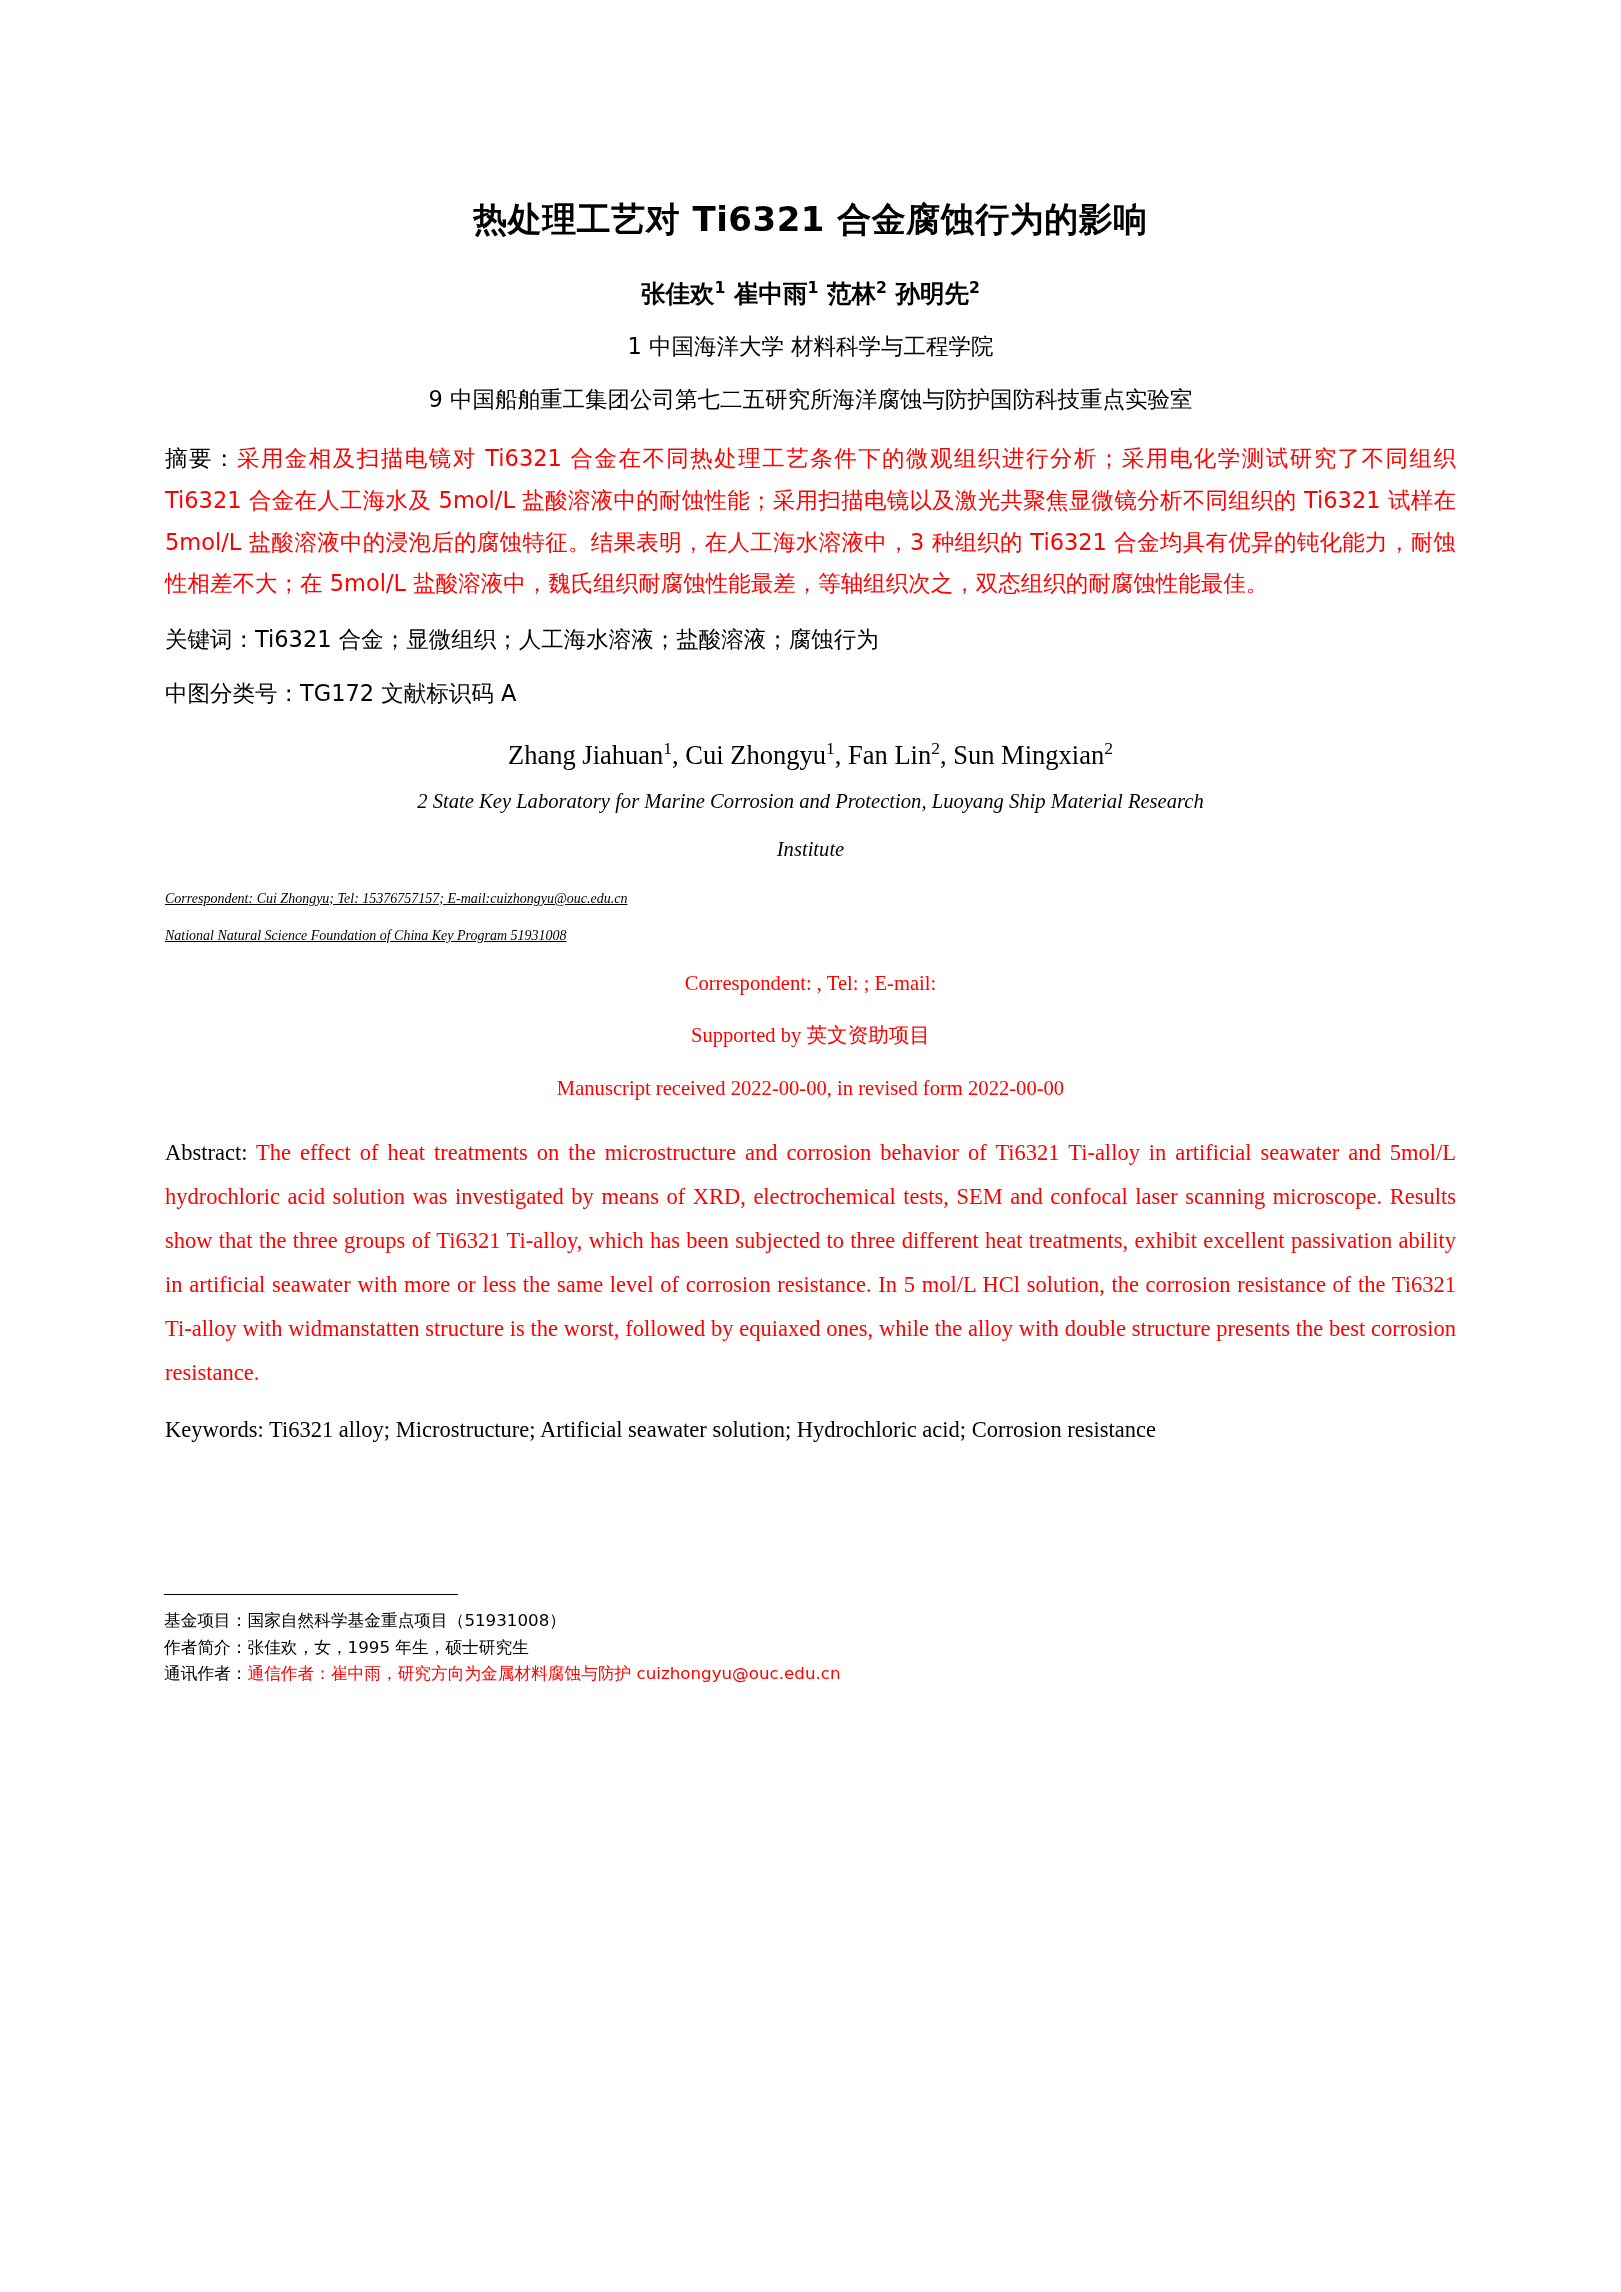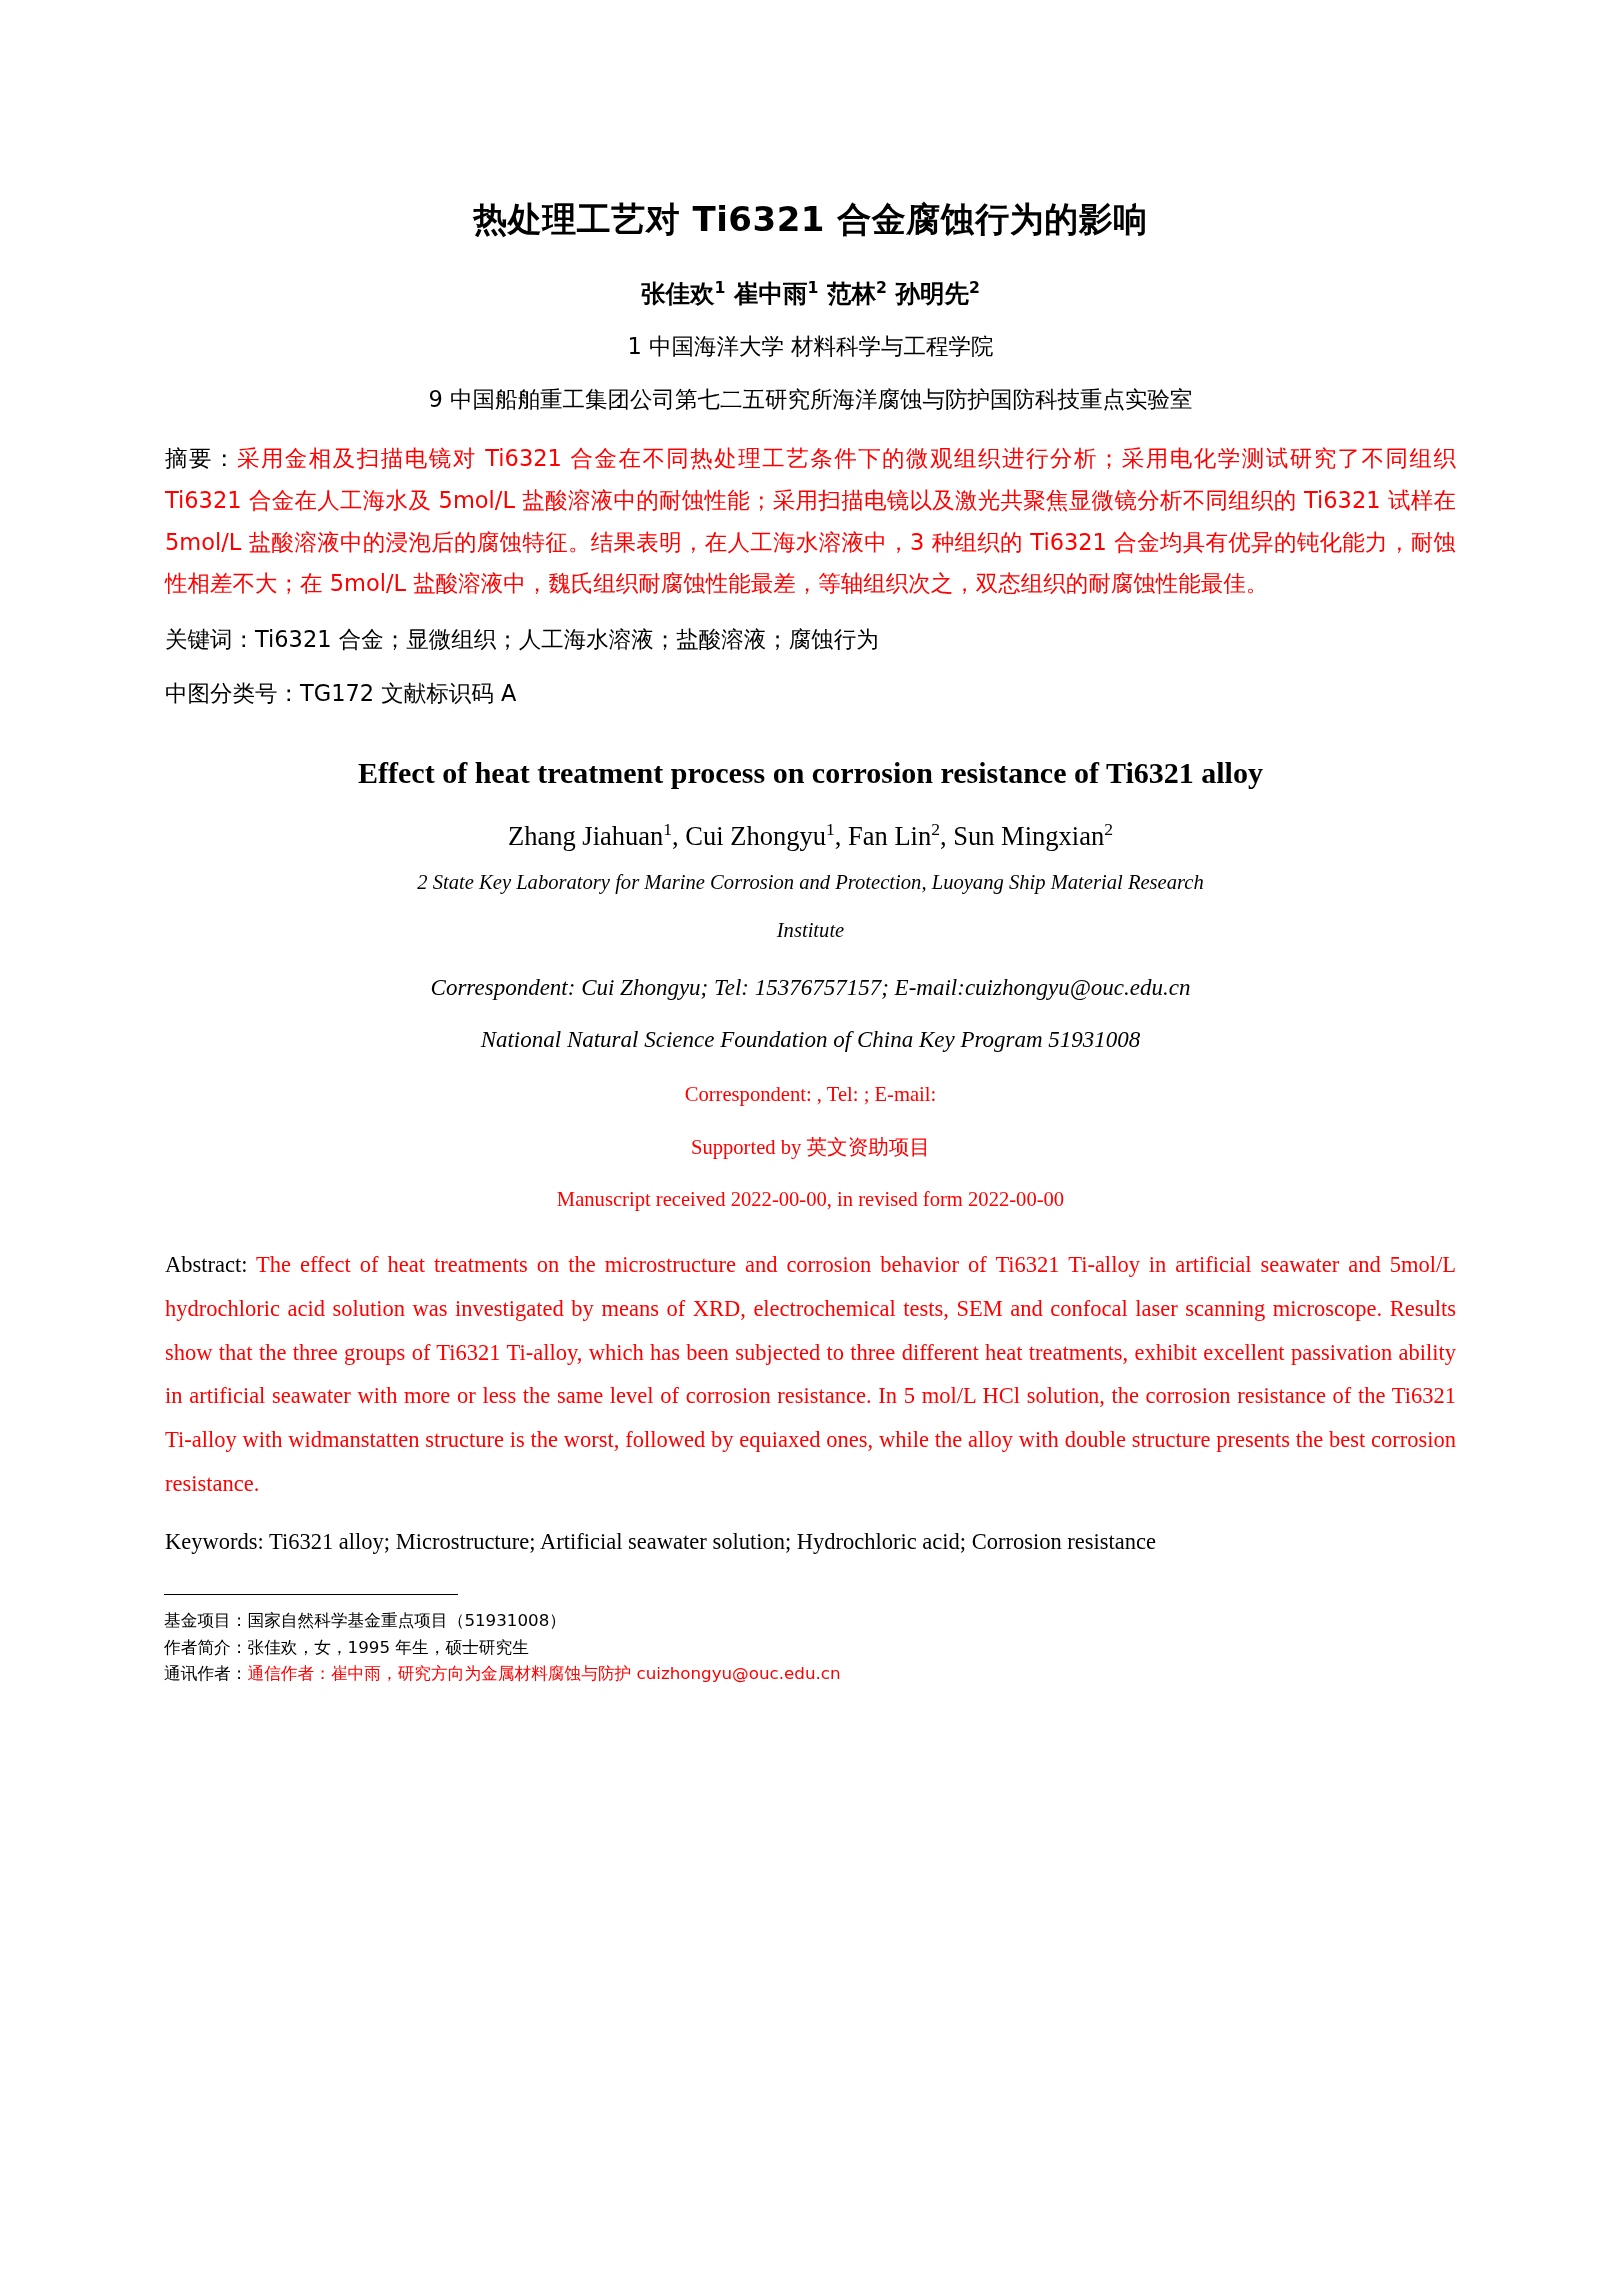--- a/index.html
+++ b/index.html
@@ -85,25 +85,26 @@
     text-align: center;
     font-size: 20.6px;
     font-style: italic;
     margin-top: 21.6px;
     line-height: 1.75;
   }
   .affil-en.tight {
     margin-top: 12px;
   }
   .corr-en {
-    text-align: center;
-    font-size: 23px;
+    text-align: left;
+    font-size: 14px;
     font-style: italic;
     margin-top: 19.6px;
     line-height: 1.7;
+    text-decoration: underline;
   }
   .red-italic {
     text-align: center;
     font-size: 20.6px;
     color: #ff0000;
     margin-top: 17.6px;
     line-height: 1.7;
   }
   .abstract-en {
     margin-top: 25.5px;
@@ -155,21 +156,20 @@
   <div class="affil-cn">1 中国海洋大学 材料科学与工程学院</div>
   <div class="affil-cn">9 中国船舶重工集团公司第七二五研究所海洋腐蚀与防护国防科技重点实验室</div>
 
   <div class="abstract-cn">
     <span class="lbl">摘要：</span><span class="body">采用金相及扫描电镜对 Ti6321 合金在不同热处理工艺条件下的微观组织进行分析；采用电化学测试研究了不同组织 Ti6321 合金在人工海水及 5mol/L 盐酸溶液中的耐蚀性能；采用扫描电镜以及激光共聚焦显微镜分析不同组织的 Ti6321 试样在 5mol/L 盐酸溶液中的浸泡后的腐蚀特征。结果表明，在人工海水溶液中，3 种组织的 Ti6321 合金均具有优异的钝化能力，耐蚀性相差不大；在 5mol/L 盐酸溶液中，魏氏组织耐腐蚀性能最差，等轴组织次之，双态组织的耐腐蚀性能最佳。</span>
   </div>
 
   <div class="keywords-cn">关键词：Ti6321 合金；显微组织；人工海水溶液；盐酸溶液；腐蚀行为</div>
   <div class="class-cn">中图分类号：TG172    文献标识码 A</div>
 
-  <h2 class="en-title">Effect of heat treatment process on corrosion resistance of Ti6321 alloy</h2>
 
   <div class="authors-en">
     <span>Zhang Jiahuan</span><sup>1</sup>,
     <span>Cui Zhongyu</span><sup>1</sup>,
     <span>Fan Lin</span><sup>2</sup>,
     <span>Sun Mingxian</span><sup>2</sup>
   </div>
 
   <div class="affil-en tight">2 State Key Laboratory for Marine Corrosion and Protection, Luoyang Ship Material Research</div>
   <div class="affil-en tight">Institute</div>

